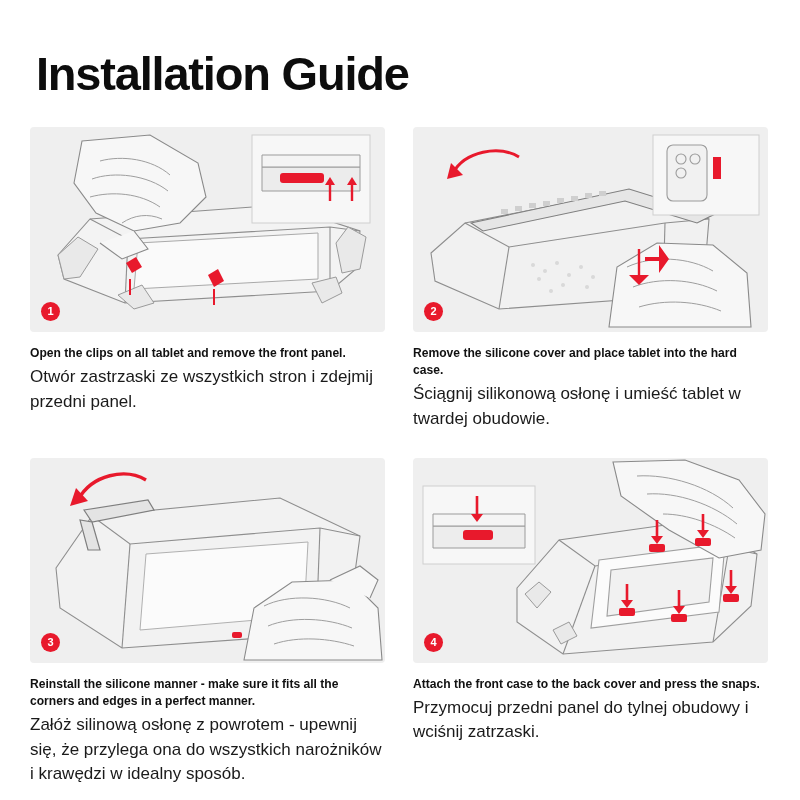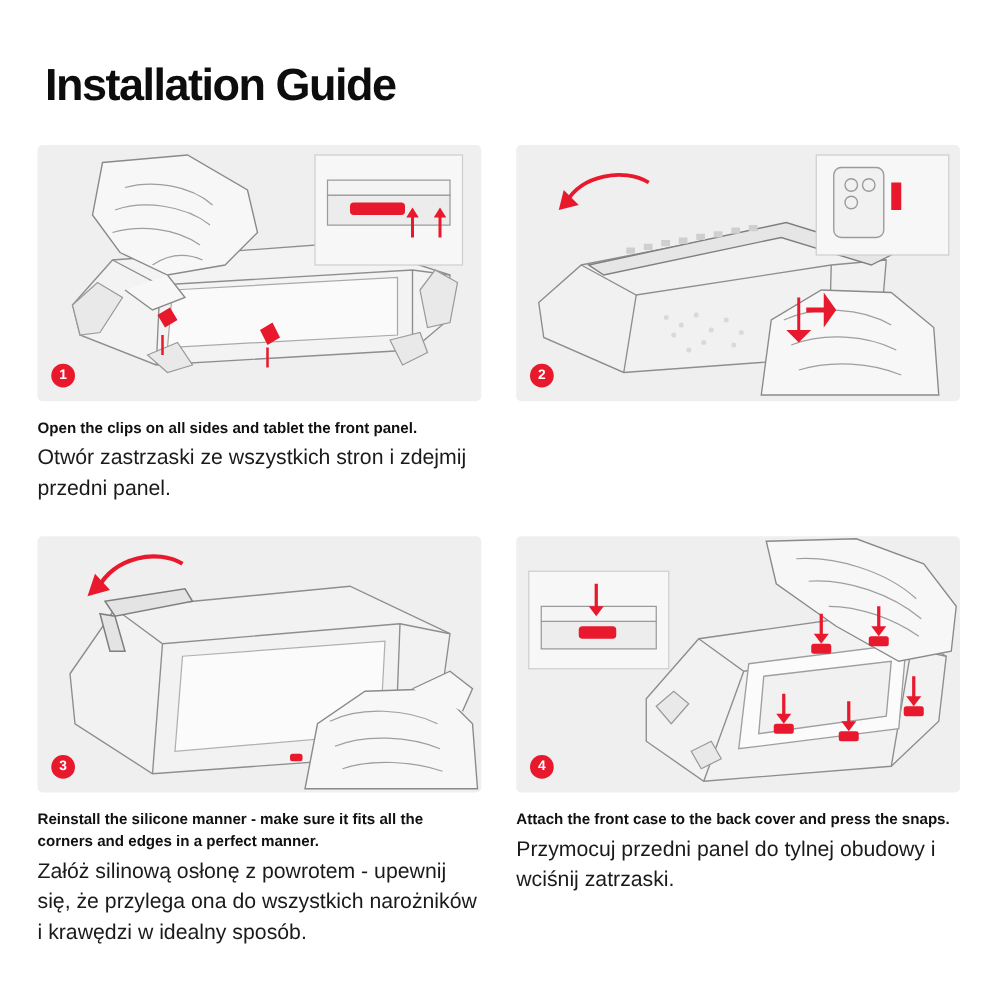--- a/index.html
+++ b/index.html
@@ -15,21 +15,21 @@
     overflow: hidden;
   }
   .page {
     position: relative;
     width: 800px;
     height: 800px;
     box-sizing: border-box;
     padding: 40px 30px 0 30px;
   }
   .title {
-    font-size: 36px;
+    font-size: 47px;
     font-weight: bold;
     letter-spacing: -1.2px;
     line-height: 1;
     margin: 10px 0 0 6px;
     color: #0d0d0d;
   }
   .grid {
     margin-top: 30px;
     display: grid;
     grid-template-columns: 355px 355px;
@@ -147,21 +147,21 @@
               <path d="M300 74 L300 54"></path>
               <path d="M322 74 L322 54"></path>
             </g>
             <path d="M300 50 l-5 8 10 0 z" fill="#e8192c"></path>
             <path d="M322 50 l-5 8 10 0 z" fill="#e8192c"></path>
           </g>
         </svg>
         <div class="badge">1</div>
       </div>
       <div class="caption">
-        <p class="cap-en">Open the clips on all sides and tablet the front panel.</p>
+        <p class="cap-en">Open the clips on all tablet and remove the front panel.</p>
         <p class="cap-pl">Otwór zastrzaski ze wszystkich stron i zdejmij przedni panel.</p>
       </div>
     </div>
 
     <div class="step step-2">
       <div class="illus">
         <svg width="355" height="205" viewBox="0 0 355 205">
 
           <g stroke="#8e8e8e" stroke-width="1.1" fill="#f1f1f1">
             <path d="M18 126 L52 96 L214 64 L296 92 L292 140 L250 170 L86 182 L22 154 Z"></path>
@@ -225,20 +225,24 @@
           <g fill="#e8192c">
             <path d="M248 116 l14 0 0 -12 10 14 -10 14 0 -12 -14 0 z" transform="translate(-16,14)"></path>
             <path d="M236 148 l-10 10 -10 -10 z"></path>
           </g>
           <g stroke="#e8192c" stroke-width="2.4" fill="none">
             <path d="M226 122 L226 148"></path>
           </g>
         </svg>
         <div class="badge">2</div>
       </div>
+      <div class="caption">
+        <p class="cap-en">Remove the silicone cover and place tablet into the hard case.</p>
+        <p class="cap-pl">Ściągnij silikonową osłonę i umieść tablet w twardej obudowie.</p>
+      </div>
     </div>
 
     <div class="step step-3 row2">
       <div class="illus">
         <svg width="355" height="205" viewBox="0 0 355 205">
 
           <g stroke="#8e8e8e" stroke-width="1.1" fill="#f2f2f2">
             <path d="M26 110 L62 58 L250 40 L330 78 L322 136 L286 176 L92 190 L30 150 Z"></path>
             <path d="M62 58 L100 86 L290 70 L330 78" fill="none"></path>
             <path d="M100 86 L92 190" fill="none"></path>

